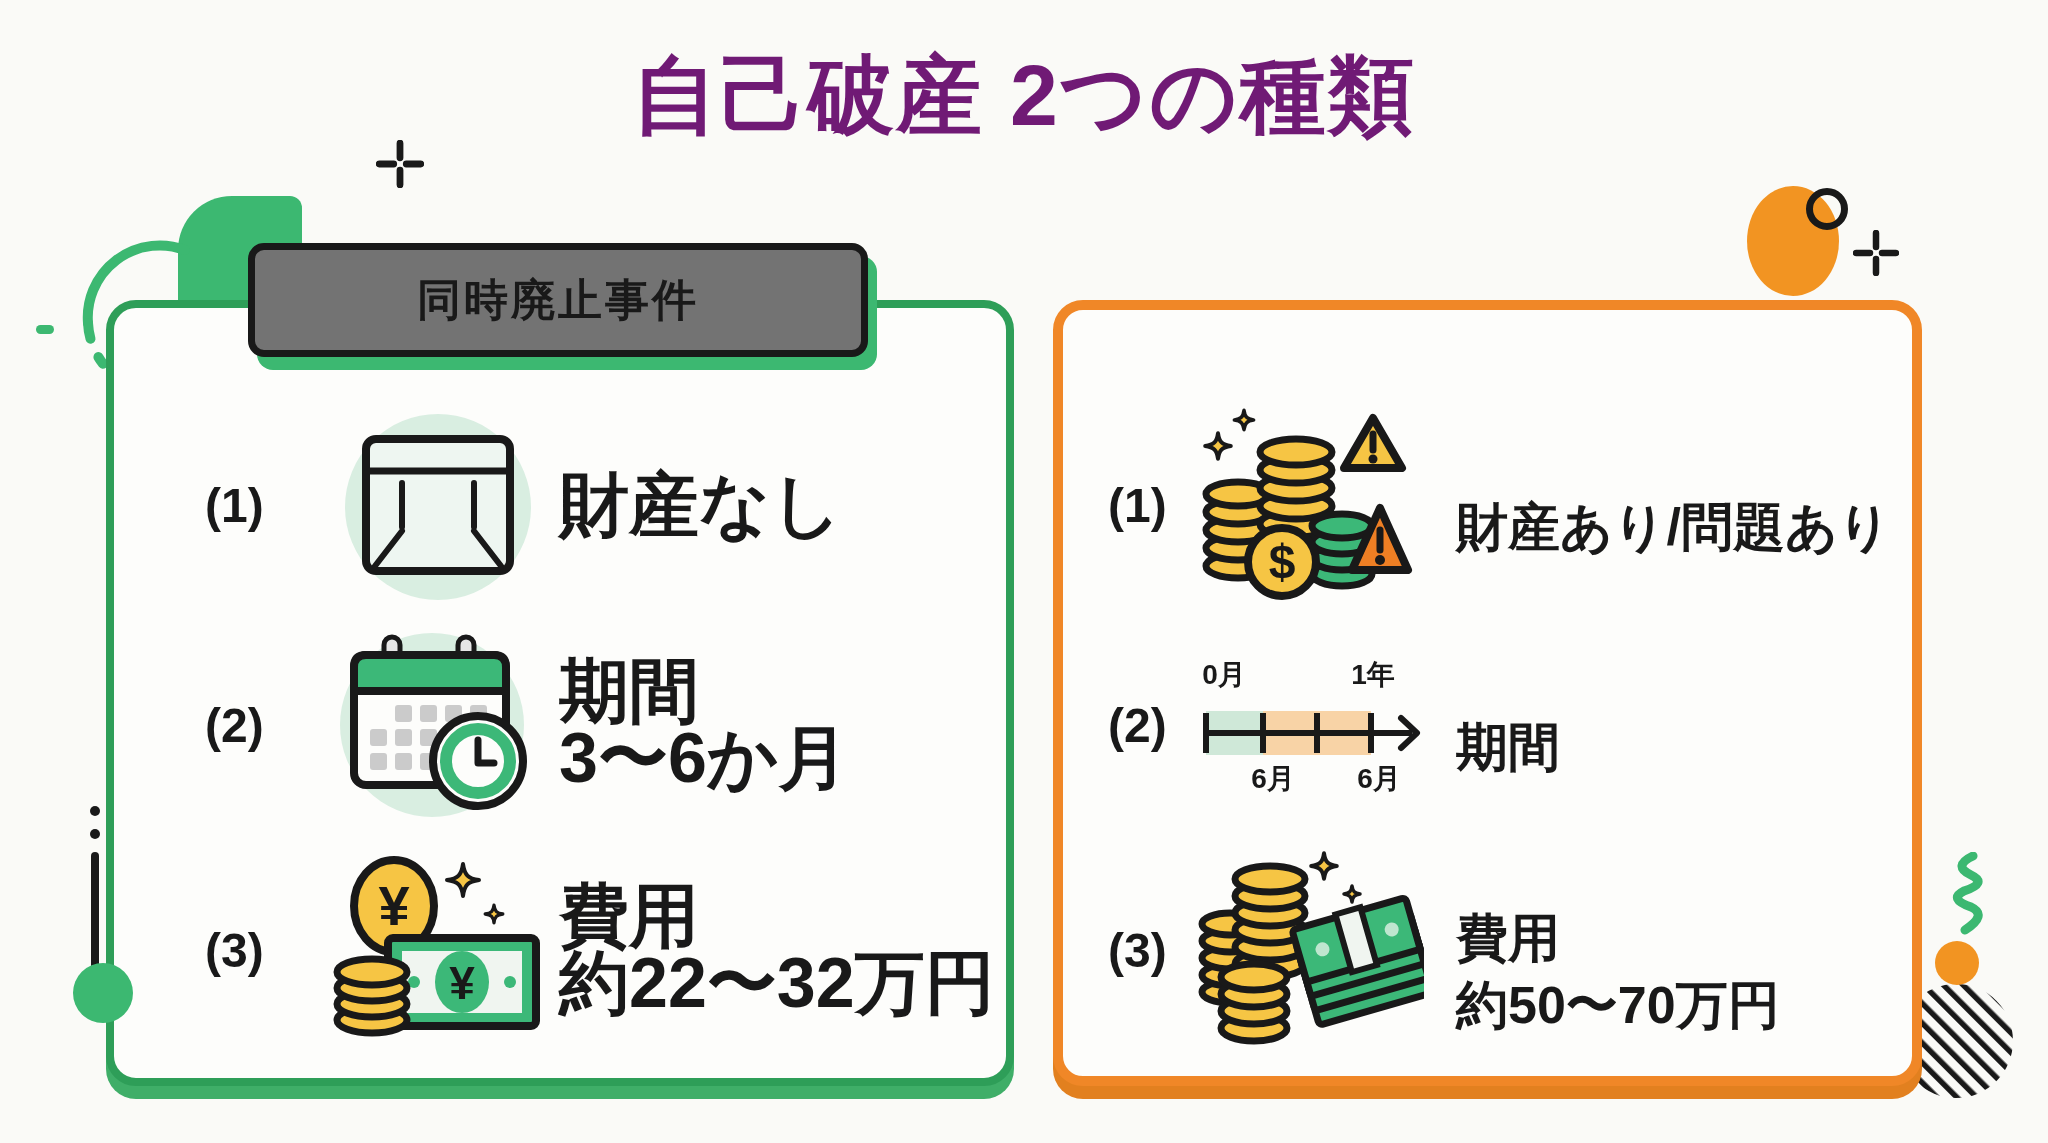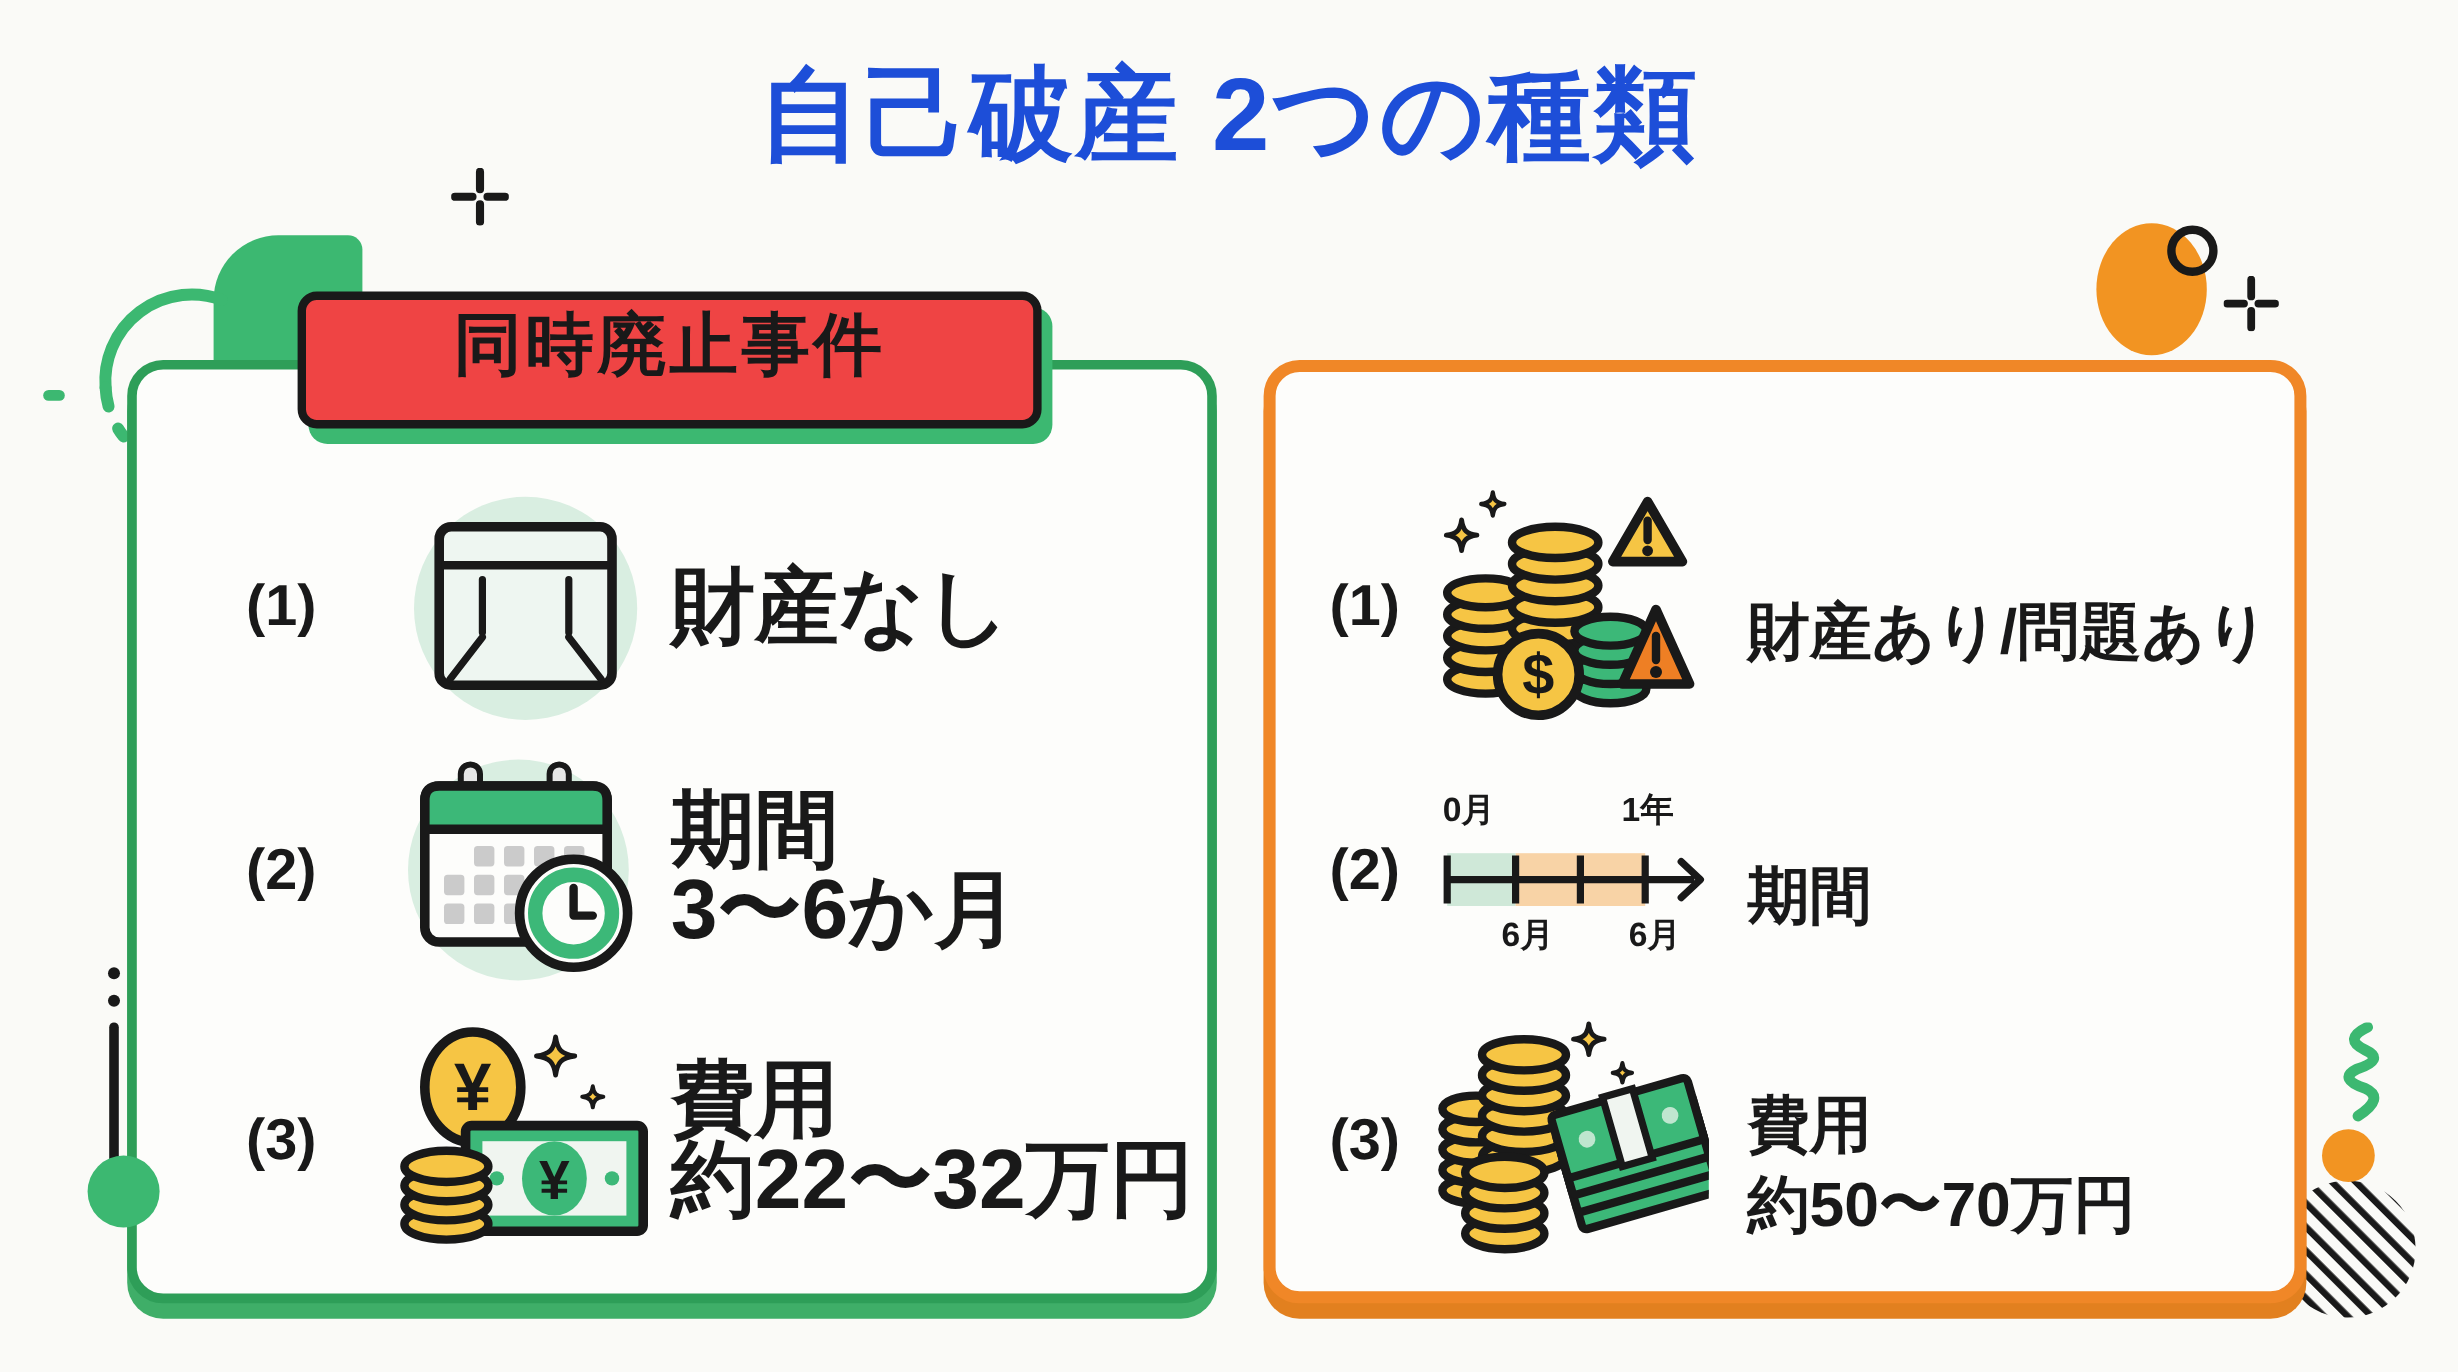--- a/index.html
+++ b/index.html
@@ -1,30 +1,30 @@
 <!DOCTYPE html>
 <html><head>
 <meta charset="utf-8">
 <style>
   html,body{margin:0;padding:0;background:#fafaf7;}
   .page{position:relative;width:2048px;height:1143px;background:#fafaf7;overflow:hidden;
         font-family:"Liberation Sans","DejaVu Sans",sans-serif;color:#191919;}
   .title{position:absolute;left:0;top:38px;width:2048px;margin:0;text-align:center;
-         font-size:86px;font-weight:900;letter-spacing:2px;color:#1d4ed8;}
+         font-size:86px;font-weight:900;letter-spacing:2px;color:#701a75;}
 
   
   .panel{position:absolute;top:300px;height:786px;background:#fdfdfb;border-radius:30px;
          box-sizing:border-box;z-index:2;}
   .panel-left{left:106px;width:908px;border:8px solid #2e9e58;box-shadow:0 13px 0 #3fae68;}
   .panel-right{left:1053px;width:869px;border:10px solid #f08727;box-shadow:0 13px 0 #e2801f;}
 
   
-  .hbox{position:absolute;top:243px;height:114px;background:#ef4444;border:7px solid #191919;
-        border-radius:16px;box-sizing:border-box;z-index:4;display:flex;align-items:flex-start;
-        justify-content:center;font-size:57px;font-weight:900;letter-spacing:3px;}
+  .hbox{position:absolute;top:243px;height:114px;background:#737373;border:7px solid #191919;
+        border-radius:16px;box-sizing:border-box;z-index:4;display:flex;align-items:center;
+        justify-content:center;font-size:44px;font-weight:900;letter-spacing:3px;}
   .hbox-left{left:248px;width:620px;box-shadow:9px 13px 0 #3cb871;}
   .hbox-right{left:1186px;width:626px;box-shadow:9px 13px 0 #f08727;}
 
   
   .row{position:absolute;display:flex;align-items:center;height:200px;z-index:3;}
   .num{font-size:48px;font-weight:800;width:74px;flex:none;}
   .iconwrap{flex:none;display:flex;align-items:center;justify-content:center;}
   .lw .iconwrap{width:230px;margin-left:44px;}
   .rw .iconwrap{width:240px;margin-left:6px;}
   .label{font-weight:800;font-size:70px;line-height:67px;white-space:nowrap;}

